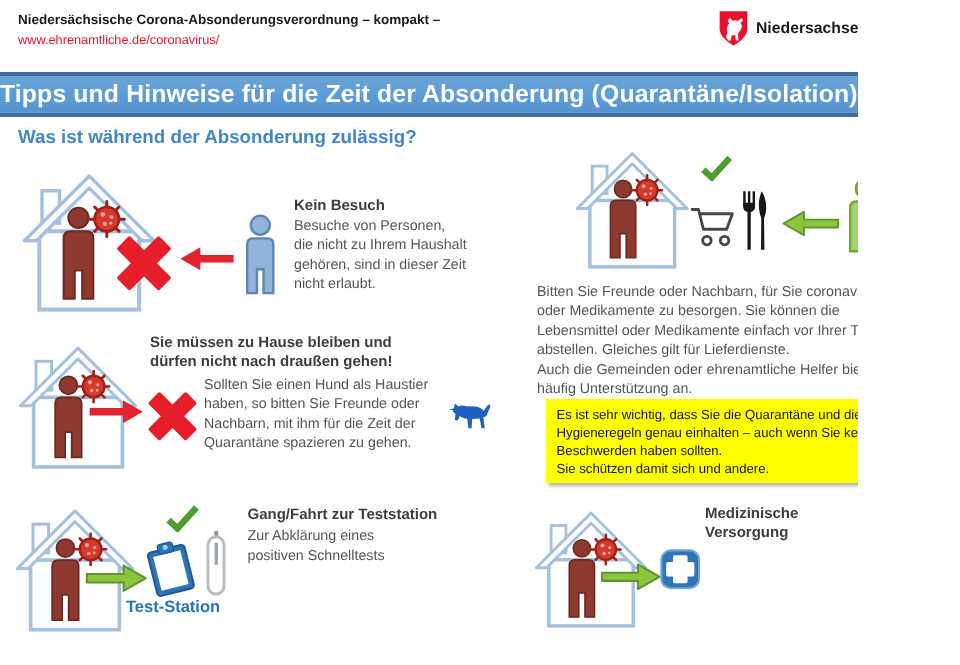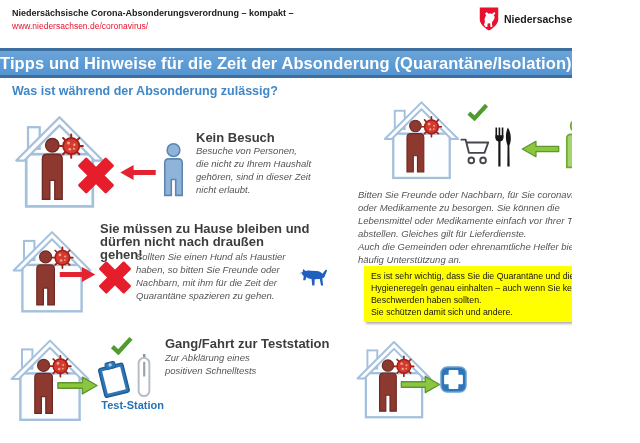--- a/index.html
+++ b/index.html
@@ -21,25 +21,25 @@
   
   .banner {
     left:0; top:48px; width:640px; height:24px; line-height:24px;
     background:linear-gradient(#6aa4d8,#5b9bd5 60%,#5694cf);
     border-top:3px solid #3c6e9f; border-bottom:3px solid #3c6e9f;
     color:#ffffff; font-size:16.5px; font-weight:bold; text-align:left;
     letter-spacing:0.1px;
   }
   .subtitle { left:12px; top:84px; font-size:12.5px; font-weight:bold; color:#4187c7;text-align:center; }
 
-  .sec-head { font-size:13px; font-weight:bold; color:#3d3d3d; line-height:13px; }
-  .sec-body { font-size:9.5px; color:#555555; line-height:13px;font-style:italic; }
+  .sec-head { font-size:10px; font-weight:bold; color:#3d3d3d; line-height:13px; }
+  .sec-body { font-size:9.5px; color:#555555; line-height:13px; }
   .sec-body-sm { font-size:8.8px; color:#555555; line-height:10.6px; }
 
-  .station-label { font-size:11px; font-weight:bold; color:#2673b8; text-align:right; }
+  .station-label { font-size:11px; font-weight:bold; color:#2673b8; text-align:left; }
 
   .note {
     left:364px; top:266px; width:249px; padding:4px 7px;
     background:#ffff00; box-shadow:2px 2px 2px rgba(120,120,120,0.55);
     font-size:8.8px; font-weight:normal; color:#141414; line-height:12px;
   }
 </style>
 </head>
 <body>
 
@@ -135,21 +135,21 @@
     <symbol id="sym-shield" viewBox="0 0 26 32">
       <path d="M1,1 H25 V16.5 C25,24.5 13,30.8 13,30.8 C13,30.8 1,24.5 1,16.5 Z" fill="#e8112d"></path>
       <path d="M6.5,23.5 l1.2,-4.2 c-0.9,-2.8 -0.4,-5.6 1.6,-7.6 l-1.4,-2.9 2.3,-1.9 1.9,2.4 c1.4,-0.7 3.2,-0.7 4.6,0.1 l3.3,-2.4 1.4,1.9 -2.3,2.3 c1.4,1.4 1.5,3.3 0.5,5.2 l-2.8,4.3 0.5,5.6 h-2.3 l-0.5,-4.7 -3.2,0.4 -0.5,4.3 h-2.3 z" fill="#ffffff"></path>
     </symbol>
   </defs>
 </svg>
 
 <div class="page">
 
   <div class="abs doc-title">Niedersächsische Corona-Absonderungsverordnung – kompakt –</div>
-  <a class="abs doc-url" href="#">www.niedersachsen.de/coronavirus/</a>
+  <a class="abs doc-url" href="#">www.ehrenamtliche.de/coronavirus/</a>
   <svg class="abs logo-shield">
       <use href="#sym-shield"></use>
     </svg>
   <div class="abs logo-text">
     <span class="b">Niedersachsen.</span>
     <span class="b">Impft.</span>
     <span class="light">Ihre.</span>
   </div>
 
   <div class="abs banner">Tipps und Hinweise für die Zeit der Absonderung (Quarantäne/Isolation)</div>
@@ -244,14 +244,15 @@
 
   <svg class="abs" style="left:356px;top:335px;width:76px;height:87px">
       <use href="#sym-house"></use>
     </svg>
   <svg class="abs" style="left:400px;top:374px;width:41px;height:21px">
       <use href="#sym-arrow-green"></use>
     </svg>
   <svg class="abs" style="left:440px;top:366px;width:27px;height:27px">
       <use href="#sym-medcross"></use>
     </svg>
+  <div class="abs sec-head" style="left:470px;top:336px;font-size:10px">Medizinische Versorgung</div>
 
 </div>
 
 </body></html>

